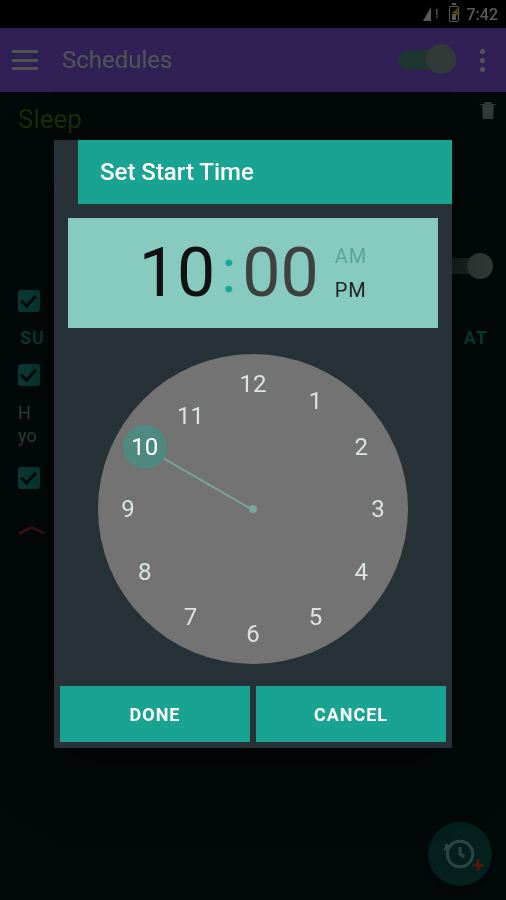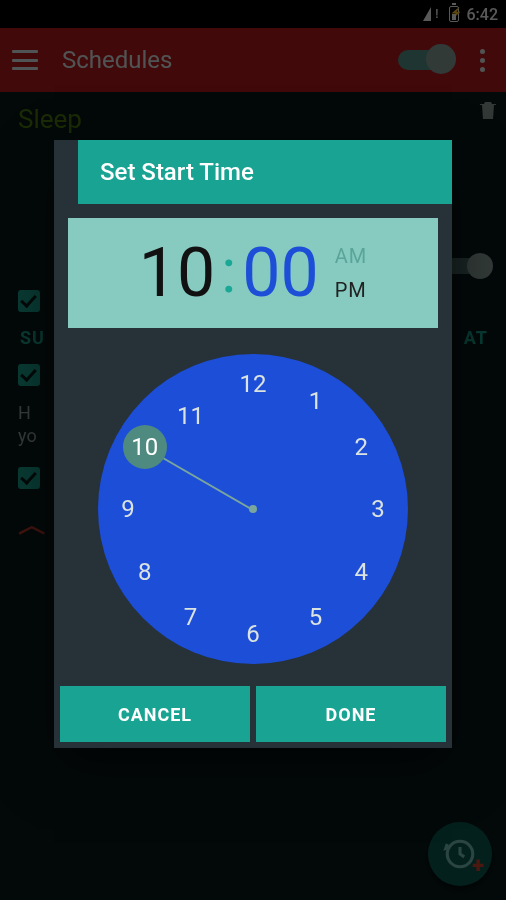--- a/index.html
+++ b/index.html
@@ -15,21 +15,21 @@
   .status-bar .tri { width:0;height:0;border-left:8px solid transparent;border-right:0 solid transparent;border-bottom:14px solid #fff; margin-right:2px;}
   .status-bar .excl { font-size:12px; margin-left:-2px; margin-right:4px;}
   .status-bar .batt {
     width:10px;height:16px;border:1.5px solid #fff;border-radius:2px;position:relative;margin:0 4px 0 2px;
   }
   .status-bar .batt::before{content:"";position:absolute;top:-4px;left:2px;width:4px;height:2px;background:#fff;}
   .status-bar .batt::after{content:"";position:absolute;left:2px;right:2px;top:7px;bottom:1px;background:#fff;}
   .status-bar .bolt{position:absolute;left:1px;top:1px;font-size:10px;line-height:10px;}
 
   .app-bar {
-    height: 64px; background: #b91c1c; display:flex; align-items:center; padding:0 12px; color:#e8f1ef;
+    height: 64px; background: #8b5cf6; display:flex; align-items:center; padding:0 12px; color:#e8f1ef;
   }
   .hamburger { width:26px;height:20px;display:flex;flex-direction:column;justify-content:space-between;margin-right:24px;}
   .hamburger span{height:3px;background:#e8f1ef;border-radius:1px;}
   .app-title{font-size:24px;font-weight:400;flex:1;color:#e8f1ef;}
   .toggle{width:52px;height:20px;background:#59988f;border-radius:10px;position:relative;margin-right:20px;}
   .toggle .knob{position:absolute;right:-6px;top:-6px;width:30px;height:30px;border-radius:50%;background:#8fa5a2;}
   .overflow{width:24px;display:flex;flex-direction:column;align-items:center;gap:4px;}
   .overflow span{width:5px;height:5px;border-radius:50%;background:#e8f1ef;}
 
   .bg-content{padding:12px 18px;color:#aab8b5;position:relative;}
@@ -56,28 +56,28 @@
     width:398px;background:#263238;box-shadow:0 20px 50px rgba(0,0,0,.6);
   }
   .dlg-header{background:#18a393;color:#fff;padding:18px 22px;font-size:24px;font-weight:500;margin-left:24px;}
   .time-display{
     margin:14px 14px 0 14px;height:110px;background:#87cbc0;
     display:flex;align-items:center;justify-content:center;gap:2px;
   }
   .td-h,.td-m{font-size:68px;font-weight:400;line-height:1;}
   .td-h{color:#111;}
   .td-colon{font-size:62px;color:#1aa896;margin:0 4px 6px 4px;}
-  .td-m{color:#1d4ed8;}
+  .td-m{color:#404040;}
   .ampm{display:flex;flex-direction:column;margin-left:14px;gap:10px;}
   .ampm span{font-size:20px;letter-spacing:1px;}
   .am{color:#5aa499;}
   .pm{color:#222;}
 
   .clock-wrap{display:flex;justify-content:center;padding:26px 0 22px 0;}
-  .clock{width:310px;height:310px;border-radius:50%;background:#1d4ed8;position:relative;text-align:center;}
+  .clock{width:310px;height:310px;border-radius:50%;background:#737373;position:relative;text-align:center;}
   .clock .num{
     position:absolute;width:44px;height:44px;margin:-22px 0 0 -22px;
     display:flex;align-items:center;justify-content:center;
     color:#dbe3e1;font-size:24px;
   }
   .clock .sel{background:#4f8a80;border-radius:50%;color:#fff;}
   .clock .center{position:absolute;left:50%;top:50%;width:8px;height:8px;margin:-4px 0 0 -4px;background:#7aa69d;border-radius:50%;}
   .clock .hand{
     position:absolute;left:50%;top:50%;width:115px;height:2px;background:#7aa69d;
     transform-origin:0 50%;transform:rotate(210deg);
@@ -92,21 +92,21 @@
 </style>
 </head>
 <body>
 
 <div class="status-bar">
   <div class="tri"></div>
   <span class="excl">!</span>
   <div class="batt">
       <span class="bolt">⚡</span>
     </div>
-  <span>6:42</span>
+  <span>7:42</span>
 </div>
 
 <div class="app-bar">
   <div class="hamburger">
       <span></span>
       <span></span>
       <span></span>
     </div>
   <div class="app-title">Schedules</div>
   <div class="toggle">
@@ -199,16 +199,16 @@
         <div class="num" style="left: 155px; top: 280px;">6</div>
         <div class="num" style="left: 92.5px; top: 263.253px;">7</div>
         <div class="num" style="left: 46.7468px; top: 217.5px;">8</div>
         <div class="num" style="left: 30px; top: 155px;">9</div>
         <div class="num sel" style="left: 46.7468px; top: 92.5px;">10</div>
         <div class="num" style="left: 92.5px; top: 62px;">11</div>
       </div>
   </div>
 
   <div class="dlg-actions">
+    <div class="dlg-btn">DONE</div>
     <div class="dlg-btn">CANCEL</div>
-    <div class="dlg-btn">DONE</div>
   </div>
 </div>
 
 </body></html>

